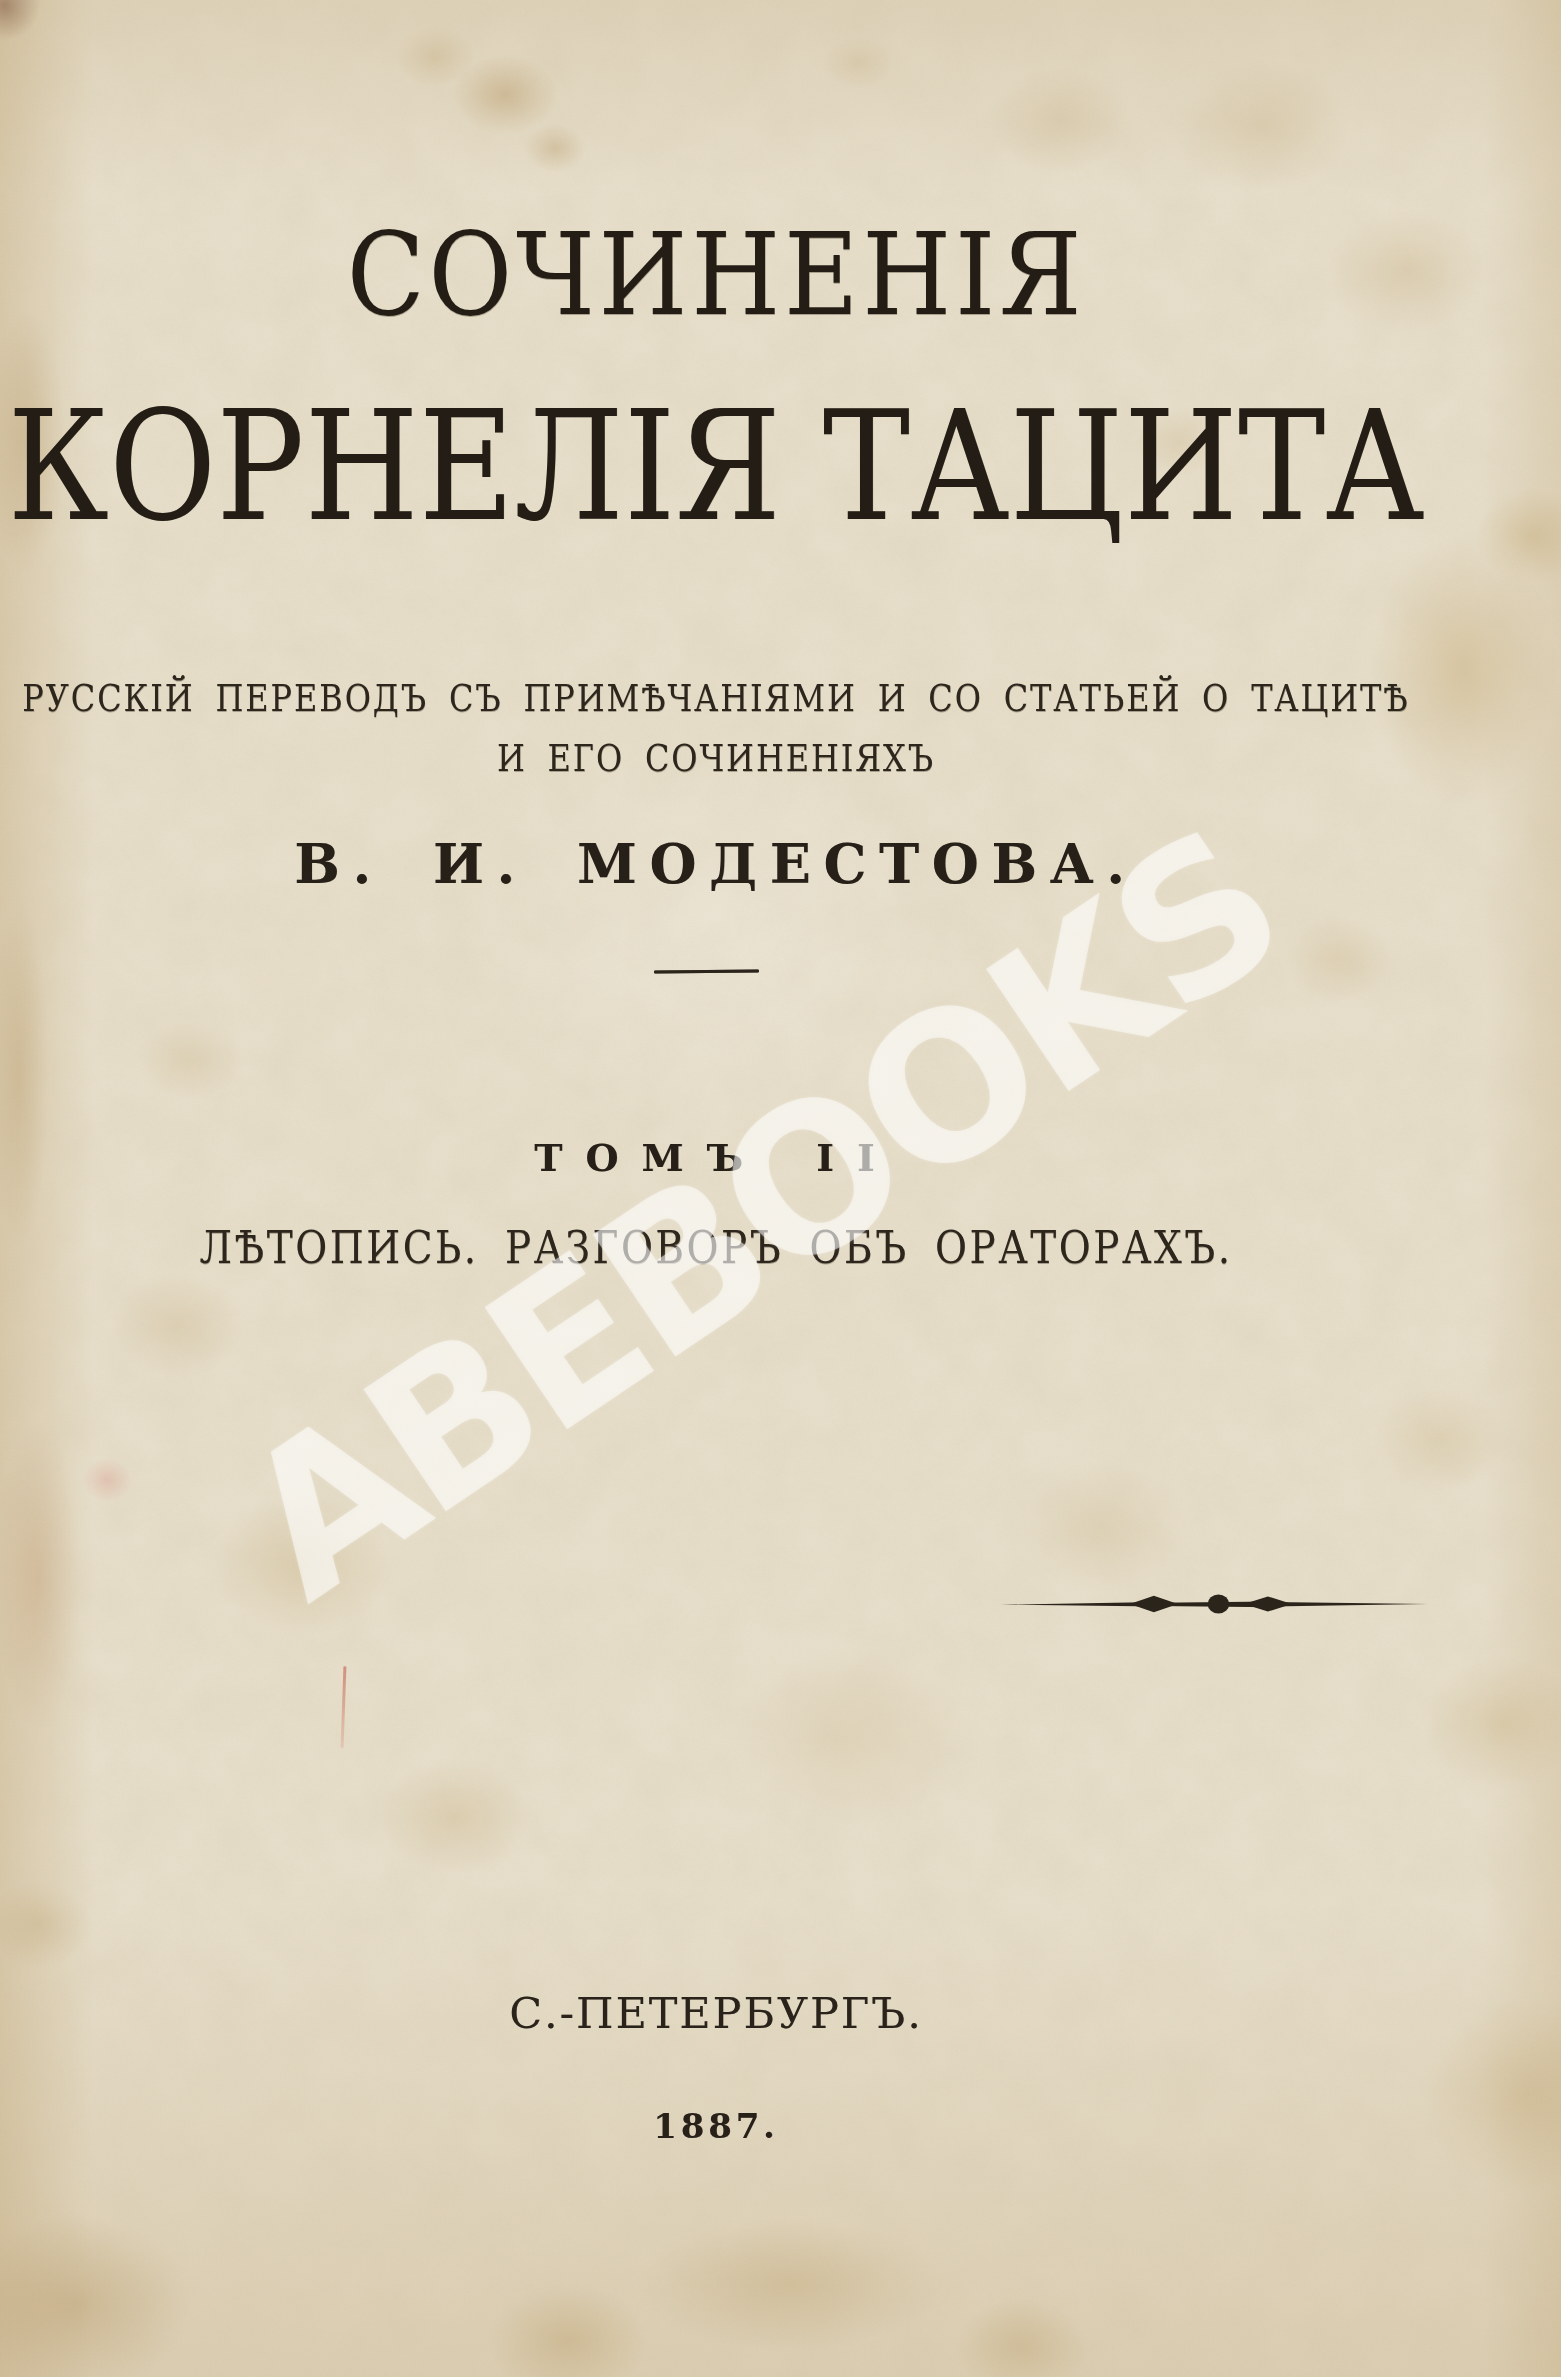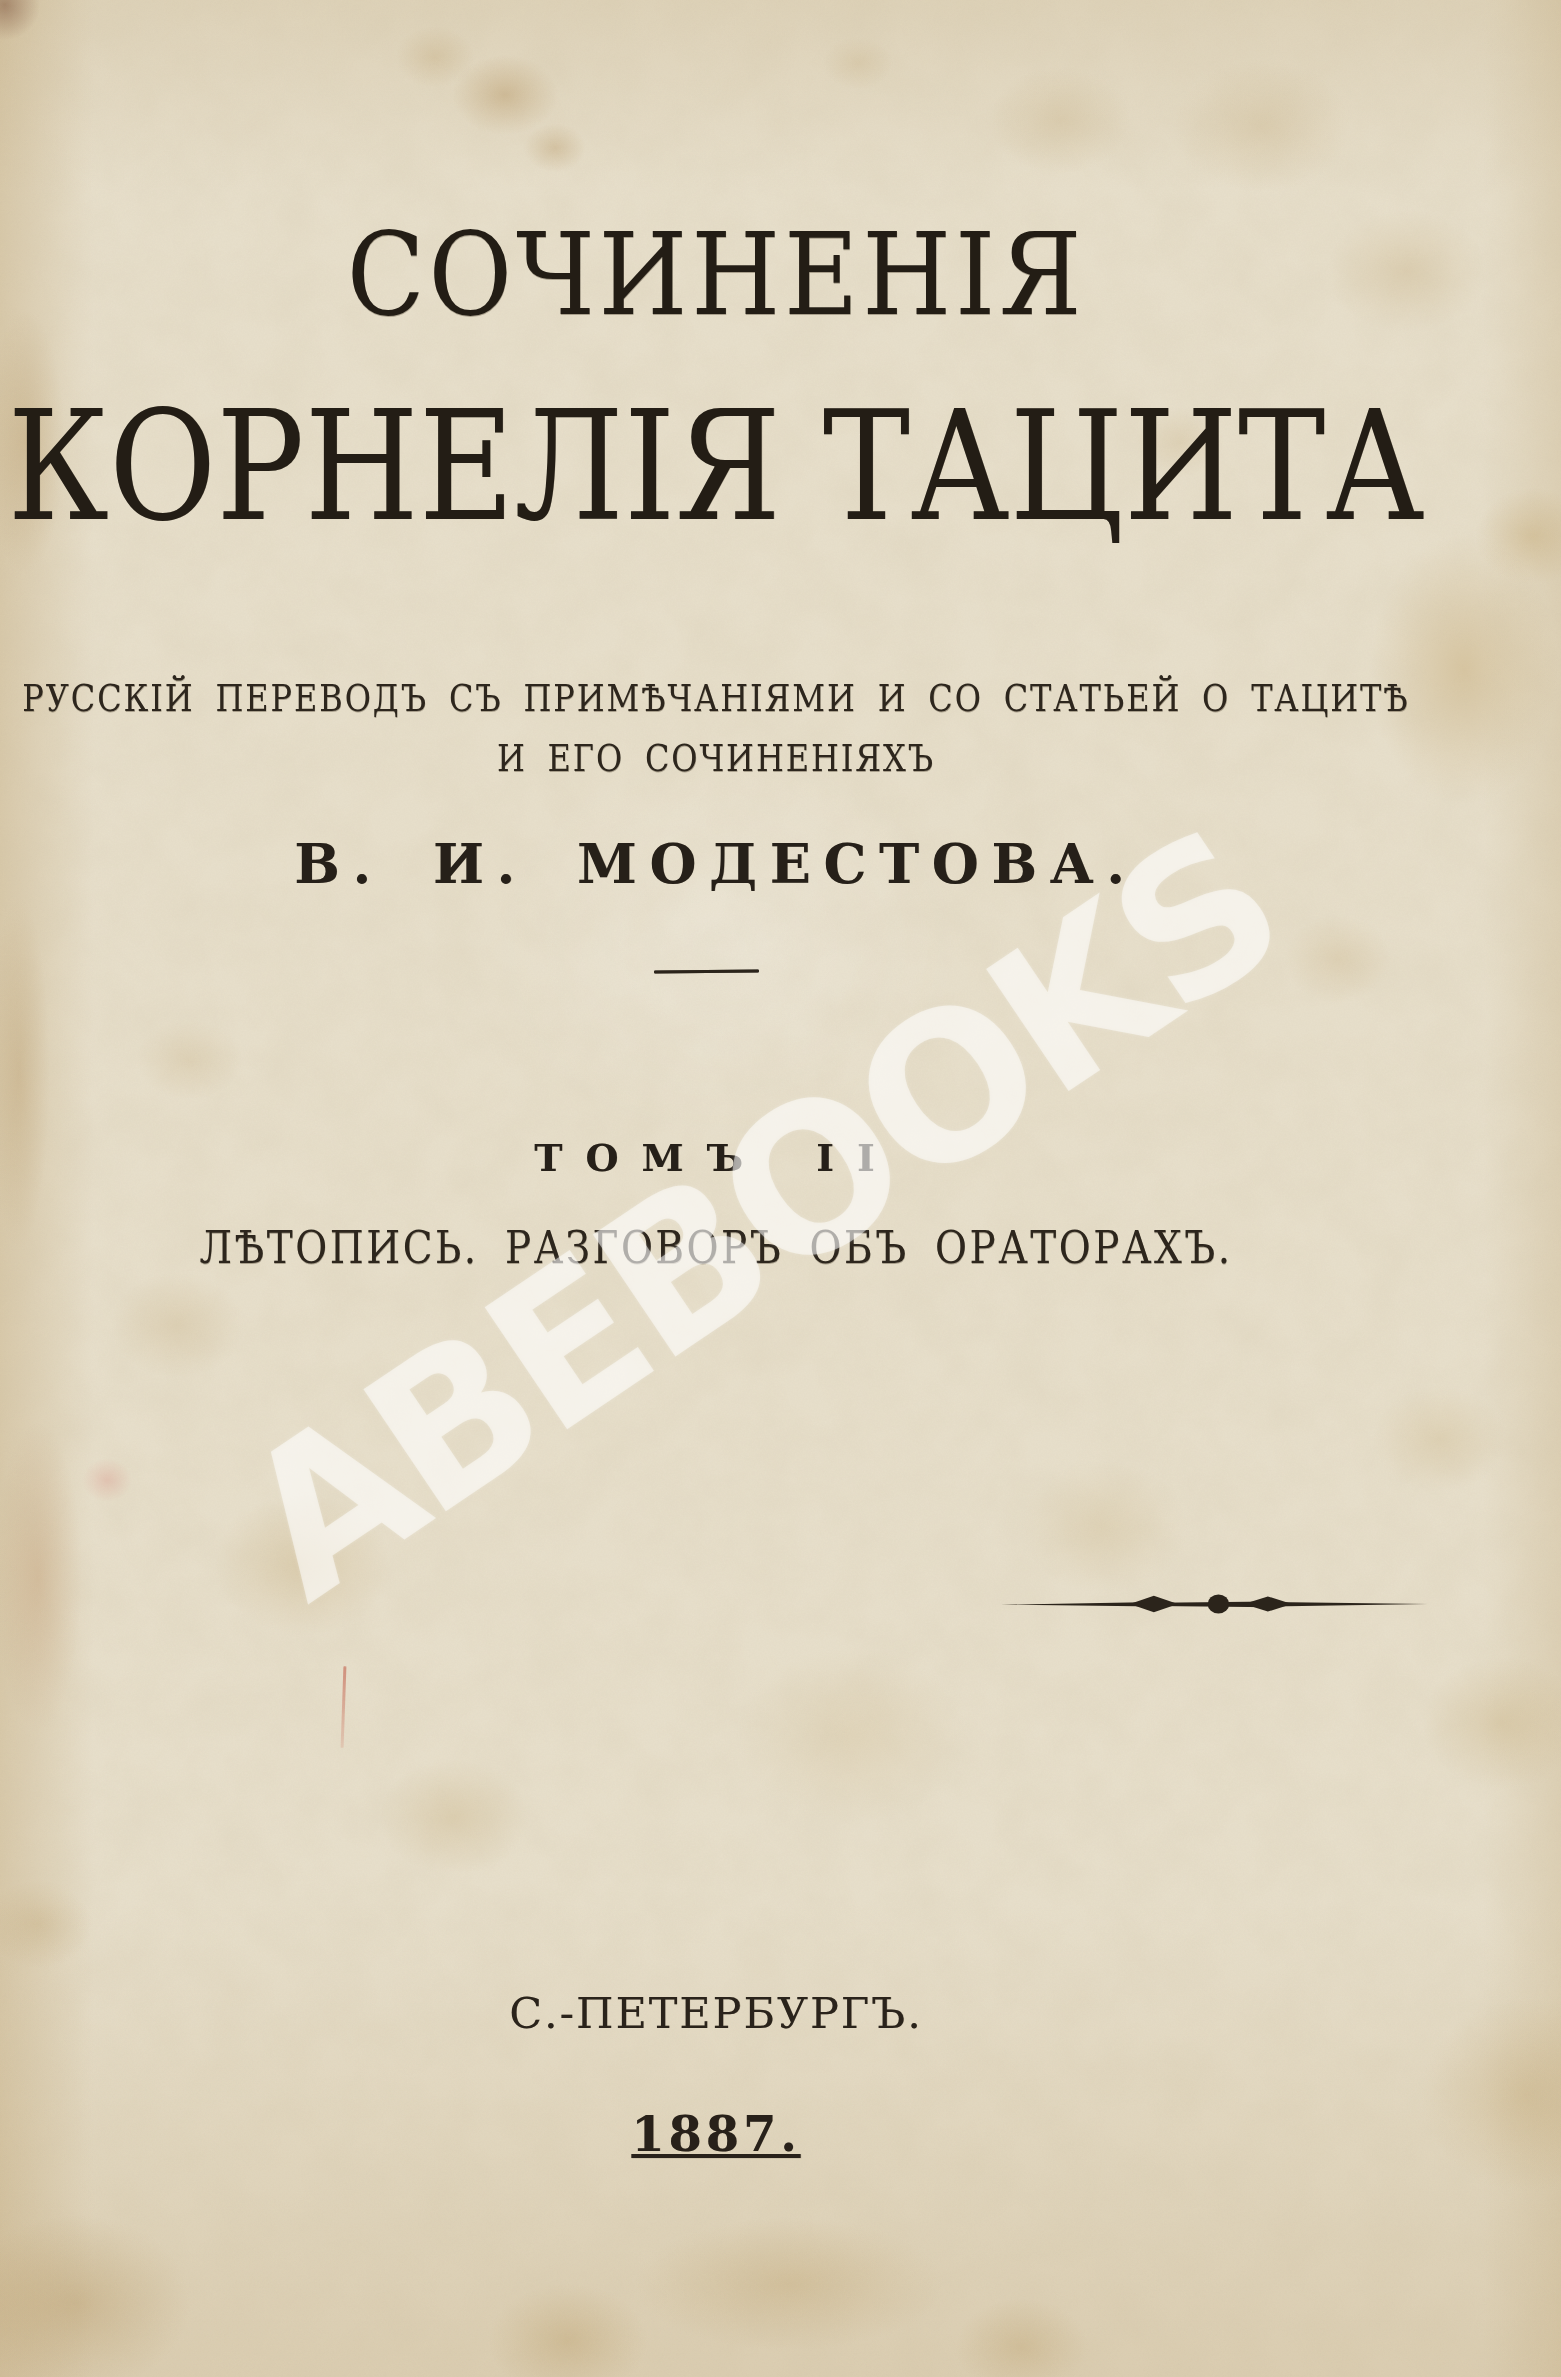--- a/index.html
+++ b/index.html
@@ -61,21 +61,21 @@
   .rule { left:654px; top:970px; width:105px; height:2.5px; background:#2b241b;
           transform:rotate(-0.6deg); border-radius:1.3px; box-shadow:0 0 0.6px rgba(43,36,27,.7); }
   .volume { top:1135px; font-size:38px; font-weight:bold; letter-spacing:23px; word-spacing:14px; color:#262019;text-align:center; }
   .contents { top:1222px; font-size:39px; letter-spacing:2.5px; word-spacing:11.4px;
               transform:scaleY(1.15); transform-origin:center top; color:#2d261d; }
   .ornament { left:498px; top:1585px; }
   .city { top:1988px; font-size:43px; letter-spacing:1.9px; color:#2a231b; }
   .publisher { top:2048px; font-size:42px; letter-spacing:1.3px; color:#2a231b; }
   .publisher .prefix { margin-right:0.4em; font-weight:normal; }
   .publisher .pname { font-weight:bold; letter-spacing:3.8px; }
-  .year { top:2106px; font-size:48px; font-weight:bold; letter-spacing:3.8px; color:#28211a;text-decoration:underline; }
+  .year { top:2106px; font-size:34px; font-weight:bold; letter-spacing:3.8px; color:#28211a; }
   .scratch { position:absolute; left:342px; top:1666px; width:3.2px; height:82px; z-index:3;
              background:linear-gradient(180deg, rgba(190,80,60,.55), rgba(210,120,100,.2));
              border-radius:1.9px; transform:rotate(2deg); filter:blur(0.6px); }
   .smudge { position:absolute; left:82px; top:1458px; width:50px; height:44px; z-index:3;
             background:radial-gradient(closest-side, rgba(215,130,120,.28), transparent); }
   .watermark {
     position:absolute; left:760px; top:1215px; z-index:4;
     transform:translate(-50%,-50%) rotate(-34deg);
     font-family:"DejaVu Sans","Liberation Sans",sans-serif;
     font-weight:bold; font-size:202px; letter-spacing:-7.6px;

